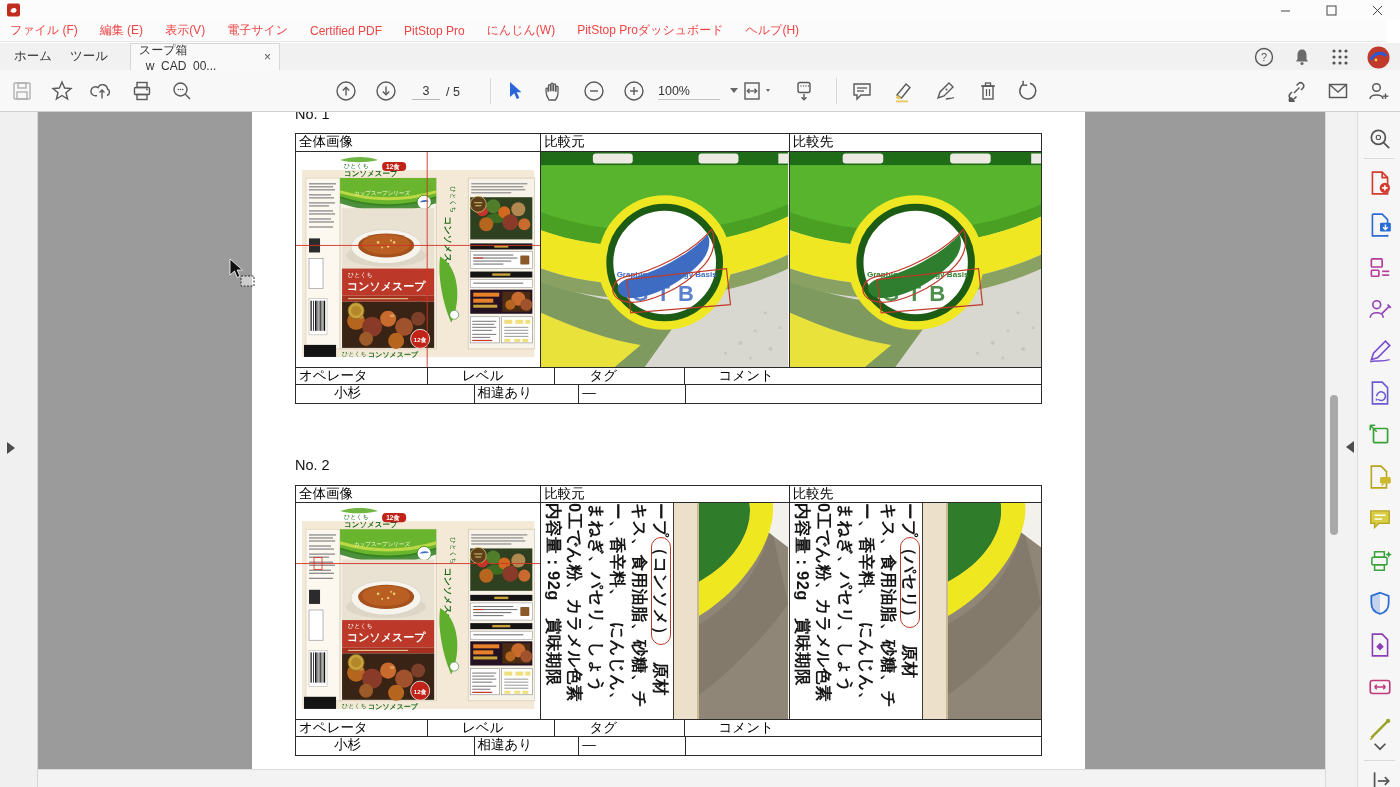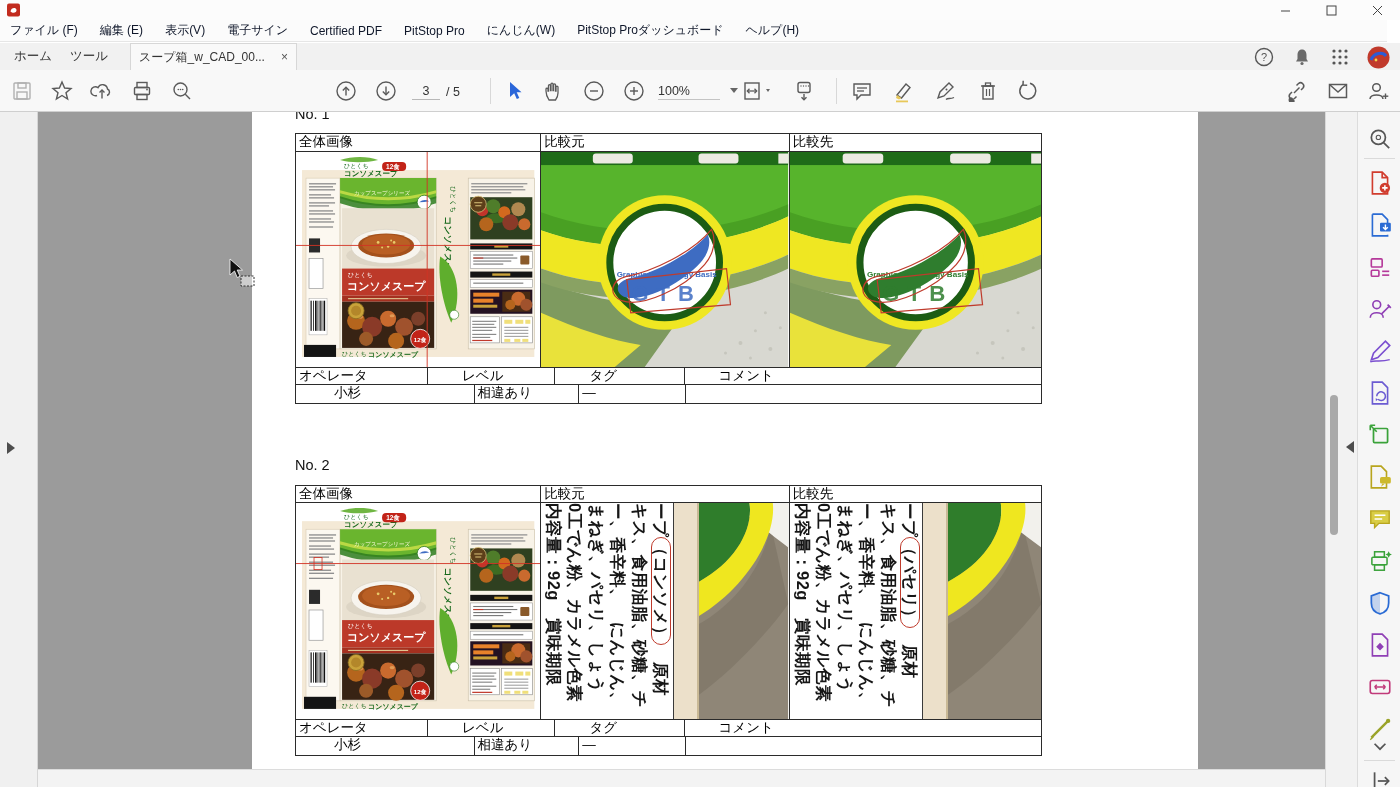--- a/index.html
+++ b/index.html
@@ -4,26 +4,26 @@
 <style>
   * { margin:0; padding:0; box-sizing:border-box; }
   html,body { width:1400px; height:787px; overflow:hidden; font-family:"Liberation Sans",sans-serif; background:#fff; position:relative; }
 
   
   .titlebar { position:absolute; top:0; left:0; right:0; height:20px; background:#fcfcfc; display:flex; align-items:center; font-size:11.5px; color:#222; }
   .titlebar .apptitle { margin-left:6px; }
   .winbtns { position:absolute; right:0; top:0; height:20px; display:flex; }
   .winbtn { width:46px; height:20px; display:flex; align-items:center; justify-content:center; }
 
-  .menubar { position:absolute; top:20px; left:0; right:13px; height:22px; background:#fbfbfb; display:flex; align-items:center; gap:22px; padding-left:10px; font-size:12px; color:#0f172a; border-bottom:1px solid #e6e6e6; }
+  .menubar { position:absolute; top:20px; left:0; right:13px; height:22px; background:#fbfbfb; display:flex; align-items:center; gap:22px; padding-left:10px; font-size:12px; color:#ef4444; border-bottom:1px solid #e6e6e6; }
   .menubar span { cursor:default; }
 
   .tabbar { position:absolute; top:43px; left:0; right:0; height:27px; background:#f1f1f1; font-size:12.5px; color:#333; }
   .tab-plain { position:absolute; top:0; height:27px; display:flex; align-items:center; }
-  .doctab { position:absolute; left:130px; top:0; width:167px; height:27px; background:#f9f9f9; border:1px solid #d7d7d7; border-bottom:none; display:flex; align-items:center; padding:0 8px; font-size:12px; }
+  .doctab { position:absolute; left:130px; top:0; width:150px; height:27px; background:#f9f9f9; border:1px solid #d7d7d7; border-bottom:none; display:flex; align-items:center; padding:0 8px; font-size:12px; }
   .doctab .close { margin-left:auto; color:#555; font-size:12px; }
   .tabbar-icons { position:absolute; right:10px; top:2px; height:24px; display:flex; gap:16px; align-items:center; }
 
   .toolbar { position:absolute; top:70px; left:0; right:0; height:42px; background:#f8f8f8; border-bottom:1px solid #cfcfcf; }
   .tico { position:absolute; top:9px; width:24px; height:24px; }
   .tsep { position:absolute; top:8px; width:1px; height:26px; background:#d8d8d8; }
   .pageinput { position:absolute; top:12px; left:412px; width:28px; height:18px; border:none; border-bottom:1px solid #b8b8b8; background:transparent; text-align:center; font-size:12.5px; color:#333; font-family:"Liberation Sans",sans-serif; }
   .pagetotal { position:absolute; top:15px; left:446px; font-size:12.5px; color:#333; }
   .zoomsel { position:absolute; top:12px; left:658px; width:62px; height:18px; border-bottom:1px solid #c4c4c4; font-size:12.5px; color:#333; display:flex; align-items:center;gap:32px; }
   .caret { width:0; height:0; border-left:4px solid transparent; border-right:4px solid transparent; border-top:5px solid #666; margin-left:8px; }
@@ -36,21 +36,21 @@
   .hscroll { position:absolute; left:38px; right:75px; bottom:0; height:18px; background:#f3f3f3; border-top:1px solid #dcdcdc; }
   .gutter { position:absolute; left:1325px; width:32px; top:0; bottom:0; background:#f2f2f2; border-left:1px solid #d9d9d9; }
   .vthumb { position:absolute; left:4px; top:283px; width:8px; height:140px; background:#a9a9a9; border-radius:4px; }
   .rarrow { position:absolute; left:20px; top:329px; width:0; height:0; border-top:6px solid transparent; border-bottom:6px solid transparent; border-right:8px solid #4d4d4d; }
 
   .sidebar { position:absolute; left:1357px; right:0; top:0; bottom:0; background:#f6f6f6; border-left:1px solid #dcdcdc; }
   .sicon { position:absolute; left:9px; width:26px; height:26px; }
   .sdiv { position:absolute; left:6px; width:31px; height:1px; background:#dadada; }
 
   
-  .page { position:absolute; left:252px; top:112px; width:946px; height:657px; background:#fff; overflow:hidden; z-index:5; }
+  .page { position:absolute; left:252px; top:112px; width:833px; height:657px; background:#fff; overflow:hidden; z-index:5; }
   .no-label { position:absolute; left:43px; font-size:14.5px; color:#111; }
   .cmp-table { position:absolute; left:43px; width:747px; border:1px solid #2b2b2b; }
   .trow { display:flex; border-bottom:1px solid #2b2b2b; }
   .trow:last-child { border-bottom:none; }
   .tcell { border-right:1px solid #2b2b2b; font-size:13.5px; color:#000; padding:0 3px; line-height:16px; overflow:hidden; }
   .tcell:last-child { border-right:none; }
   .hrow { height:18px; }
   .irow { height:216px; }
   .mrow { height:17px;gap:31px; }
   .vrow { height:18px;margin-left:35px; }

